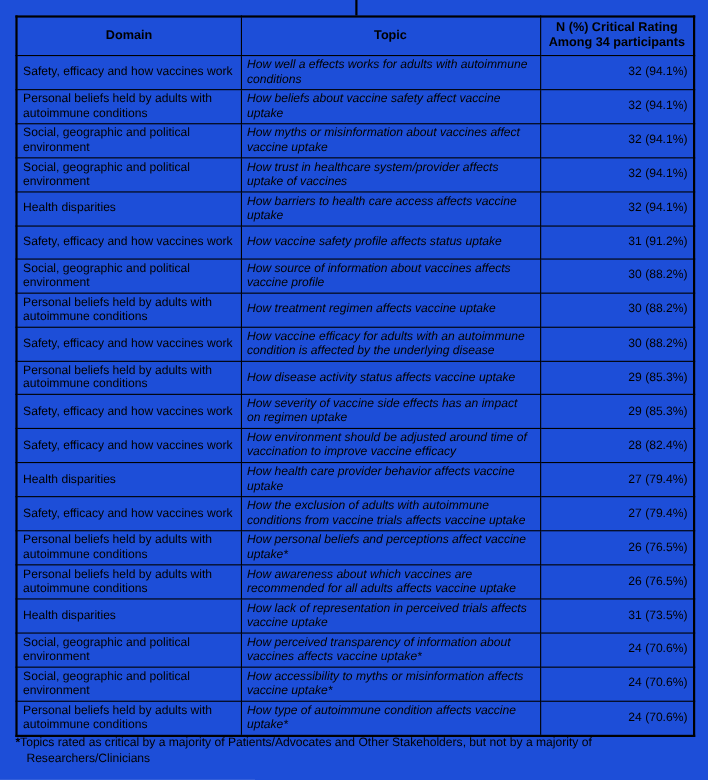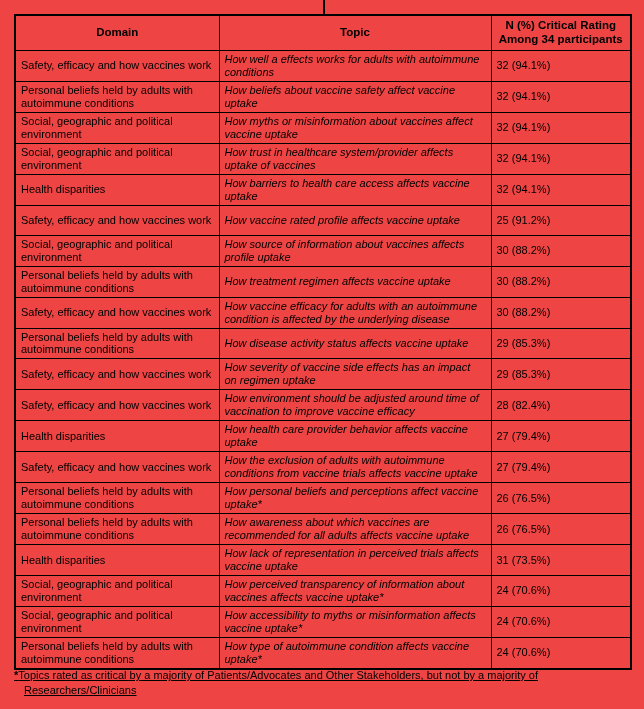--- a/index.html
+++ b/index.html
@@ -4,21 +4,21 @@
 <style>
   html, body {
     margin: 0;
     padding: 0;
     background: #ffffff;
   }
   .page {
     position: relative;
     width: 644px;
     height: 709px;
-    background: #ef4444;
+    background: #1d4ed8;
     font-family: "Liberation Sans", sans-serif;
     color: #000000;
     overflow: hidden;
   }
   .cursor-artifact {
     position: absolute;
     left: 323px;
     top: 0;
     width: 2px;
     height: 14px;
@@ -54,33 +54,32 @@
     height: 25px;
   }
   td.domain-cell {
     text-align: left;
   }
   td.topic-cell {
     text-align: left;
     font-style: italic;
   }
   td.rating-cell {
-    text-align: left;
+    text-align: right;
     margin-left: 23px;
   }
   .footnote {
     position: absolute;
     left: 14px;
     top: 668px;
     width: 590px;
     font-size: 11px;
     line-height: 1.35;
     padding-left: 10px;
     text-indent: -10px;
-    text-decoration: underline;
   }
   .footnote .marker {
     font-weight: bold;
   }
 </style>
 </head>
 <body>
 
 <div class="page">
 
@@ -125,27 +124,27 @@
     </tr>
 
     <tr>
       <td class="domain-cell">Health disparities</td>
       <td class="topic-cell">How barriers to health care access affects vaccine uptake</td>
       <td class="rating-cell">32 (94.1%)</td>
     </tr>
 
     <tr>
       <td class="domain-cell">Safety, efficacy and how vaccines work</td>
-      <td class="topic-cell">How vaccine rated profile affects vaccine uptake</td>
-      <td class="rating-cell">25 (91.2%)</td>
-    </tr>
-
-    <tr>
-      <td class="domain-cell">Social, geographic and political environment</td>
-      <td class="topic-cell">How source of information about vaccines affects profile uptake</td>
+      <td class="topic-cell">How vaccine safety profile affects status uptake</td>
+      <td class="rating-cell">31 (91.2%)</td>
+    </tr>
+
+    <tr>
+      <td class="domain-cell">Social, geographic and political environment</td>
+      <td class="topic-cell">How source of information about vaccines affects vaccine profile</td>
       <td class="rating-cell">30 (88.2%)</td>
     </tr>
 
     <tr>
       <td class="domain-cell">Personal beliefs held by adults with autoimmune conditions</td>
       <td class="topic-cell">How treatment regimen affects vaccine uptake</td>
       <td class="rating-cell">30 (88.2%)</td>
     </tr>
 
     <tr>

